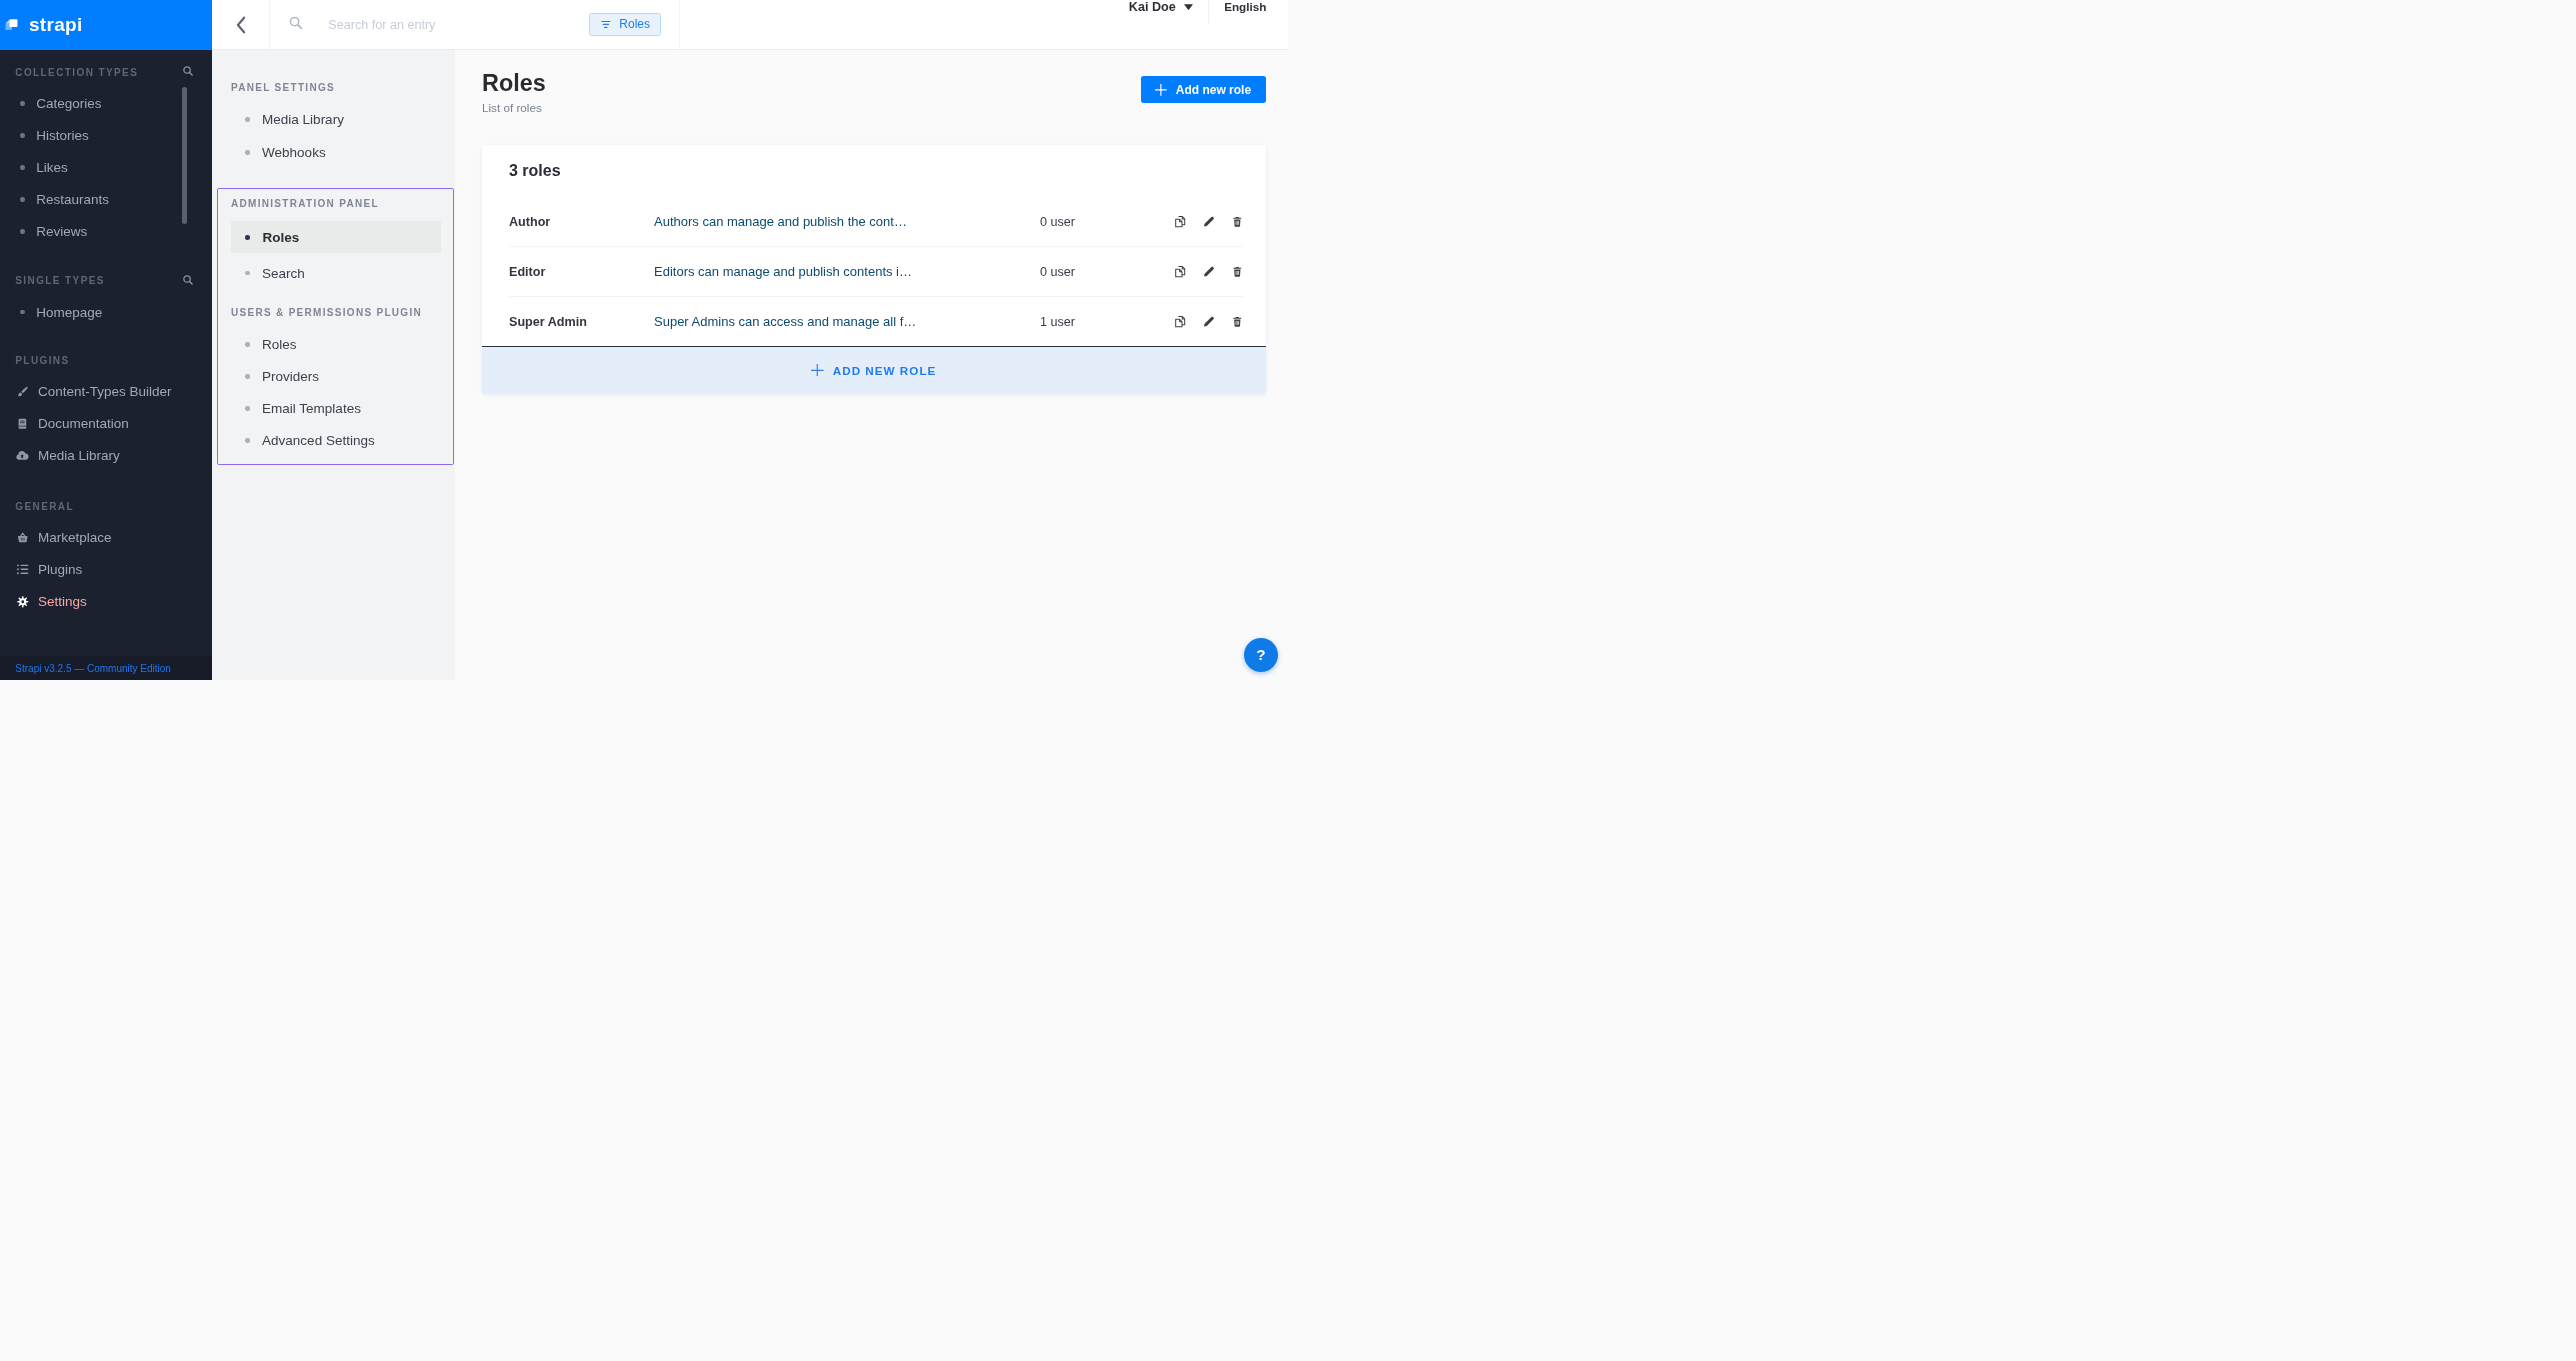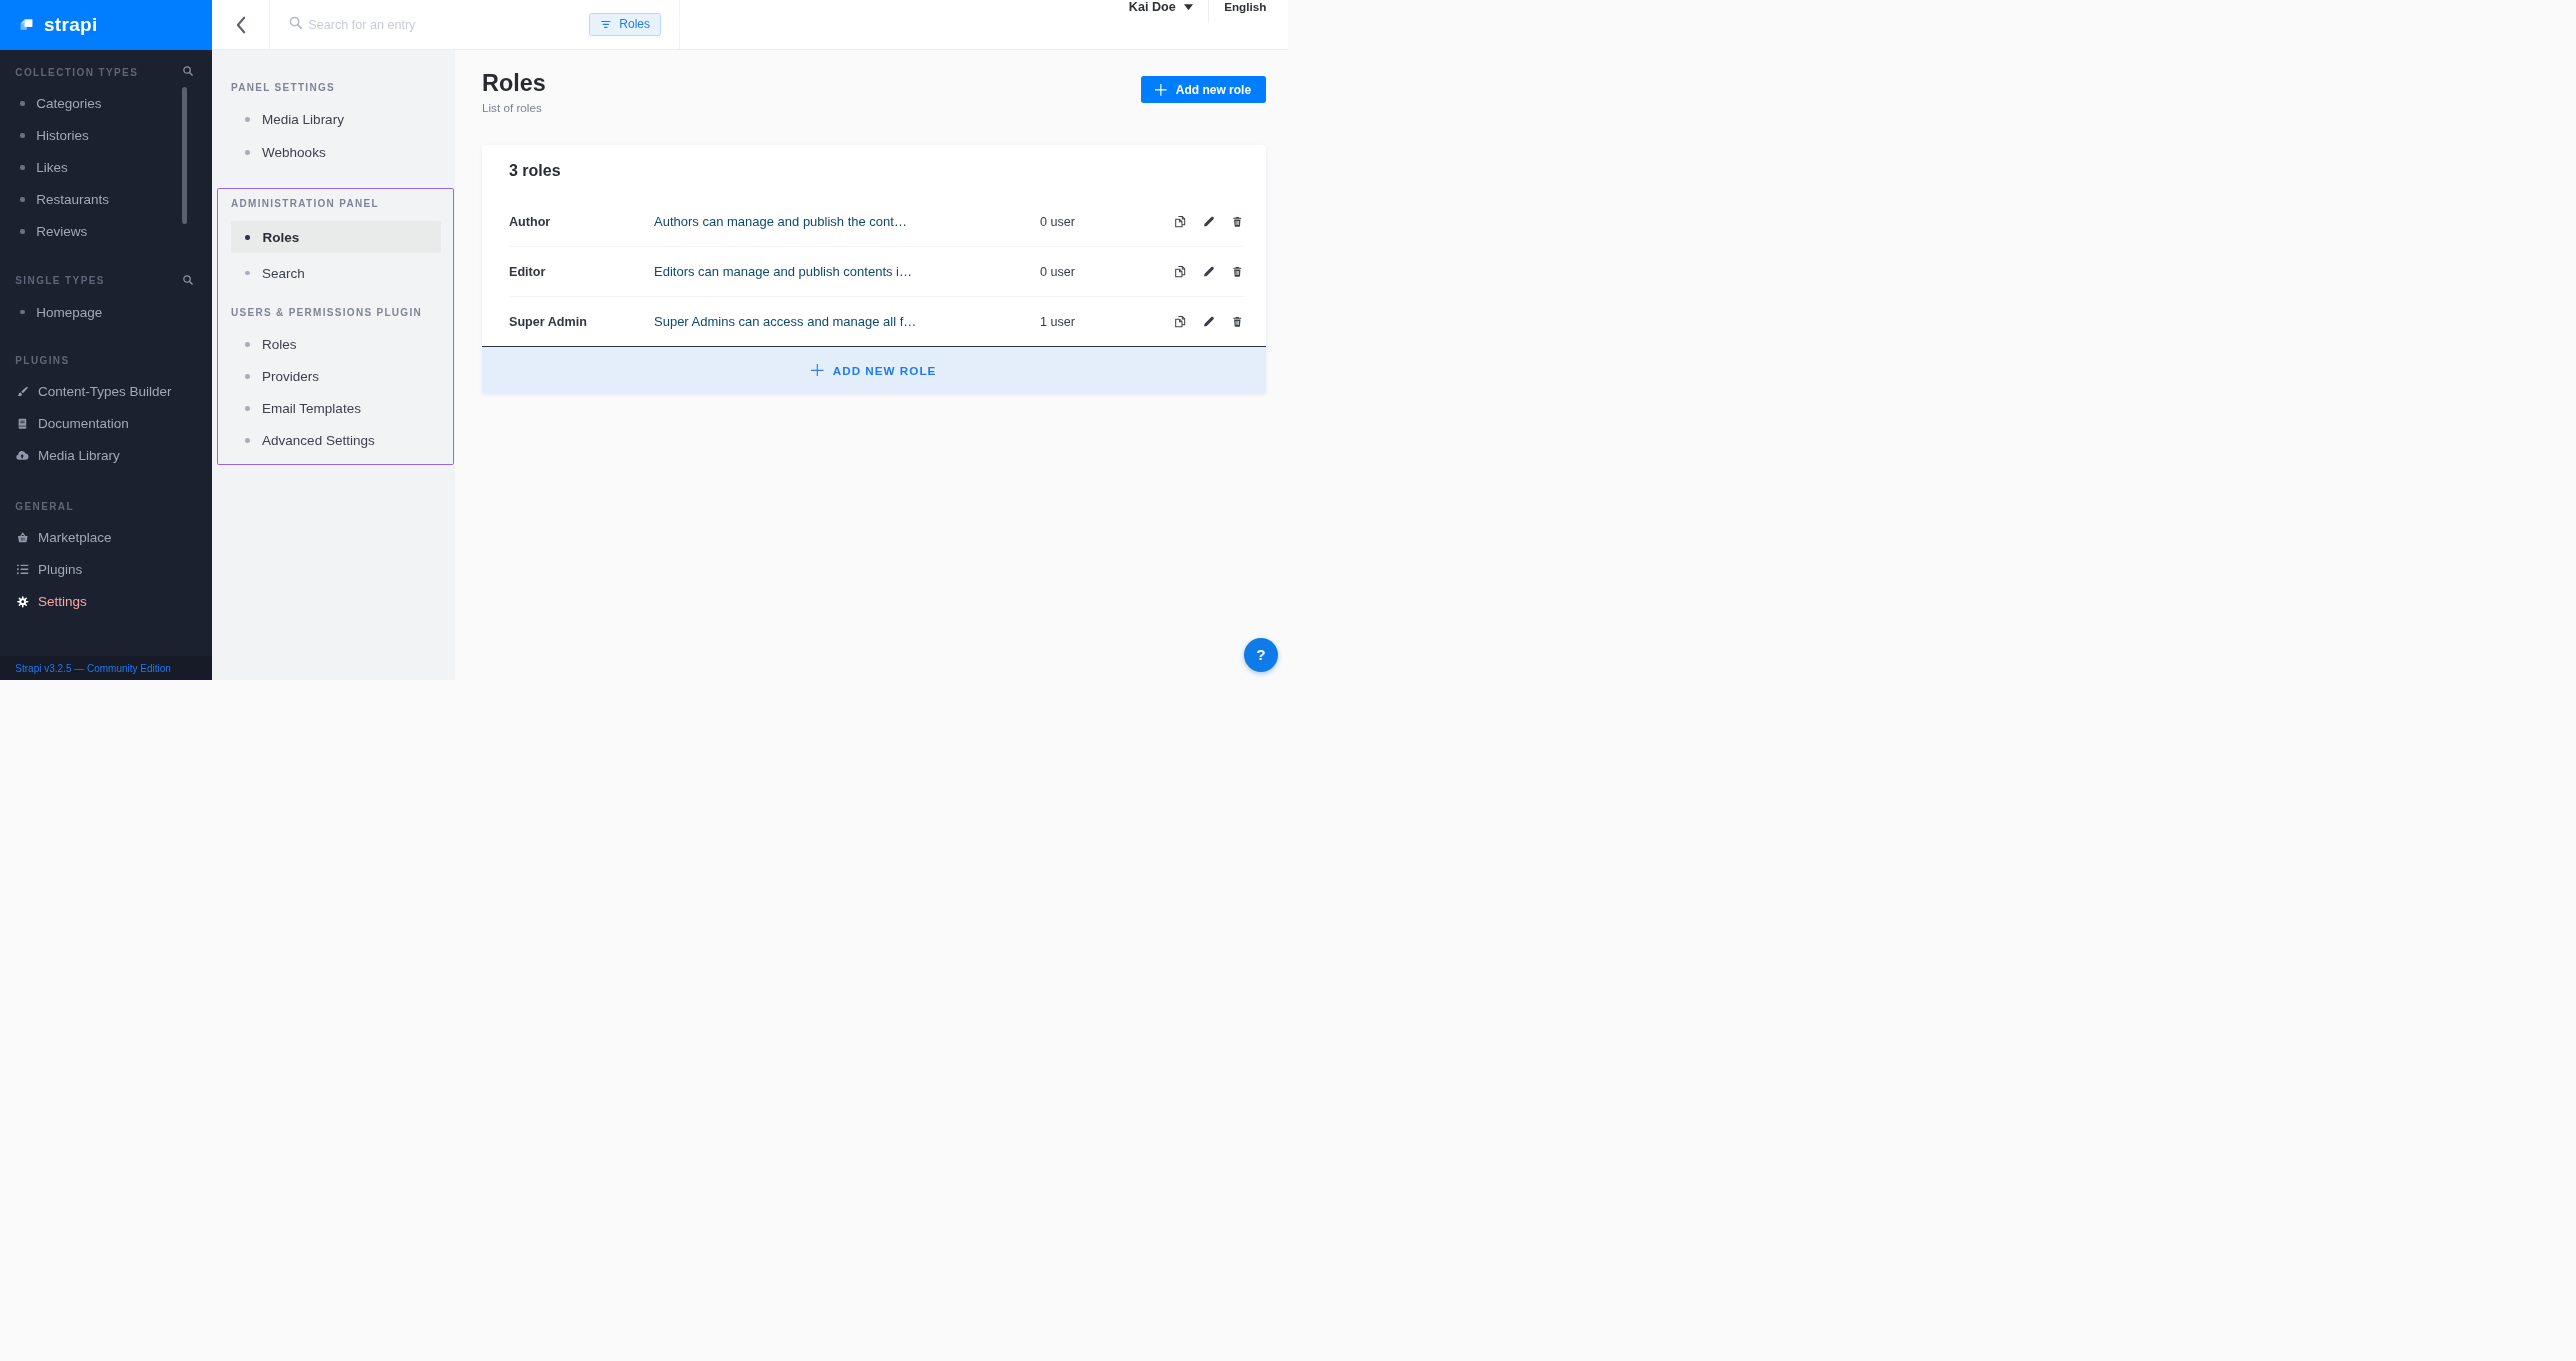--- a/index.html
+++ b/index.html
@@ -2,42 +2,42 @@
 <html style="font-size:14.4px"><head>
 <meta charset="utf-8">
 <style>
   * { box-sizing: border-box; margin: 0; padding: 0; }
   html,body { background:#fafafb; }
   body { font-family:"Liberation Sans", sans-serif; }
   .app { position:relative; width:1288px; height:680px; overflow:hidden; background:#fafafb; }
 
   
   .sidebar { position:absolute; left:0; top:0; bottom:0; width:212px; background:#1c2130; z-index:6; }
-  .logo-band { height:50px; background:#007eff; display:flex; align-items:center; padding-left:17px; gap:8px; }
+  .logo-band { height:50px; background:#007eff; display:flex; align-items:center; padding-left:2px; gap:8px; }
   .logo-text { color:#fff; font-size:19px; font-weight:700; letter-spacing:0.3px; }
   .side-header { display:flex; align-items:center; justify-content:space-between; margin:0 18px 0 15.3px; height:12.6px; }
   .side-header span { font-size:10px; font-weight:700; letter-spacing:1.4px; color:#5f6678; }
   .side-header .sicon { color:#8b92a3; }
   .mt18{margin-top:16px}.mt30{margin-top:27px}.mt29{margin-top:26px}.mt31{margin-top:28px}
   .side-list { margin-top:9px; }
   .side-item { height:32px; display:flex; align-items:center; padding-left:20px; color:#a2a8b6; font-size:13.5px; cursor:pointer; }
   .side-item .bullet { width:4.5px; height:4.5px; border-radius:50%; background:#6b7285; margin-right:11.7px; flex:none; }
   .side-item .pic { width:15.3px; margin-left:-5.4px; margin-right:8px; color:#9098a9; display:flex; justify-content:center; flex:none; }
   .side-item.active-white { color:#fca5a5; }
   .side-item.active-white .pic { color:#ffffff; }
   .scrollbar { position:absolute; left:182px; top:87px; width:4.5px; height:137px; border-radius:2.7px; background:#596070; }
   .version-strip { position:absolute; left:0; right:0; bottom:0; height:24px; background:#171b28; display:flex; align-items:center; padding-left:15.3px; }
   .version-strip a { color:#1c78f0; font-size:10px; text-decoration:none; }
 
   
   .topbar { position:absolute; left:212px; top:0; width:1076px; height:50px; background:#fff; border-bottom:0.9px solid #ececee; display:flex; align-items:stretch; z-index:4; }
   .back-zone { width:58px; display:flex; align-items:center; justify-content:center; border-right:0.9px solid #f2f2f4; color:#60646f; cursor:pointer; }
   .search-zone { width:410px; display:flex; align-items:center; padding:0 18px; border-right:0.9px solid #f3f3f5; }
   .search-zone .sicon { color:#b4bac6; flex:none; }
-  .search-input { border:none; outline:none; background:transparent; margin-left:5px; font-size:12.6px; color:#a21caf; flex:1; font-family:"Liberation Sans",sans-serif; }
+  .search-input { border:none; outline:none; background:transparent; margin-left:25px; font-size:12.6px; color:#a21caf; flex:1; font-family:"Liberation Sans",sans-serif; }
   .search-input::placeholder { color:#c8ccd6; }
   .chip { margin-left:auto; display:inline-flex; align-items:center; gap:7.2px; padding:2.7px 10px 3.6px; background:#e8f2fd; border:0.9px solid #b8d8fa; border-radius:2.7px; color:#1c7cf0; font-size:12px; cursor:pointer; flex:none; }
   .right-zone { flex:1; display:flex; align-items:flex-start; justify-content:flex-end; padding-right:21.6px; }
   .user-menu { display:flex; align-items:center; gap:8px; cursor:pointer; }
   .user-name { font-size:12.6px; font-weight:600; color:#2f3138; }
   .caret { color:#2f3138; display:flex; }
   .v-div { width:0.9px; height:23.4px; background:#efeff2; margin:0 15.3px; }
   .lang { font-size:11.7px; font-weight:700; color:#2f3138; cursor:pointer; }
 
   

